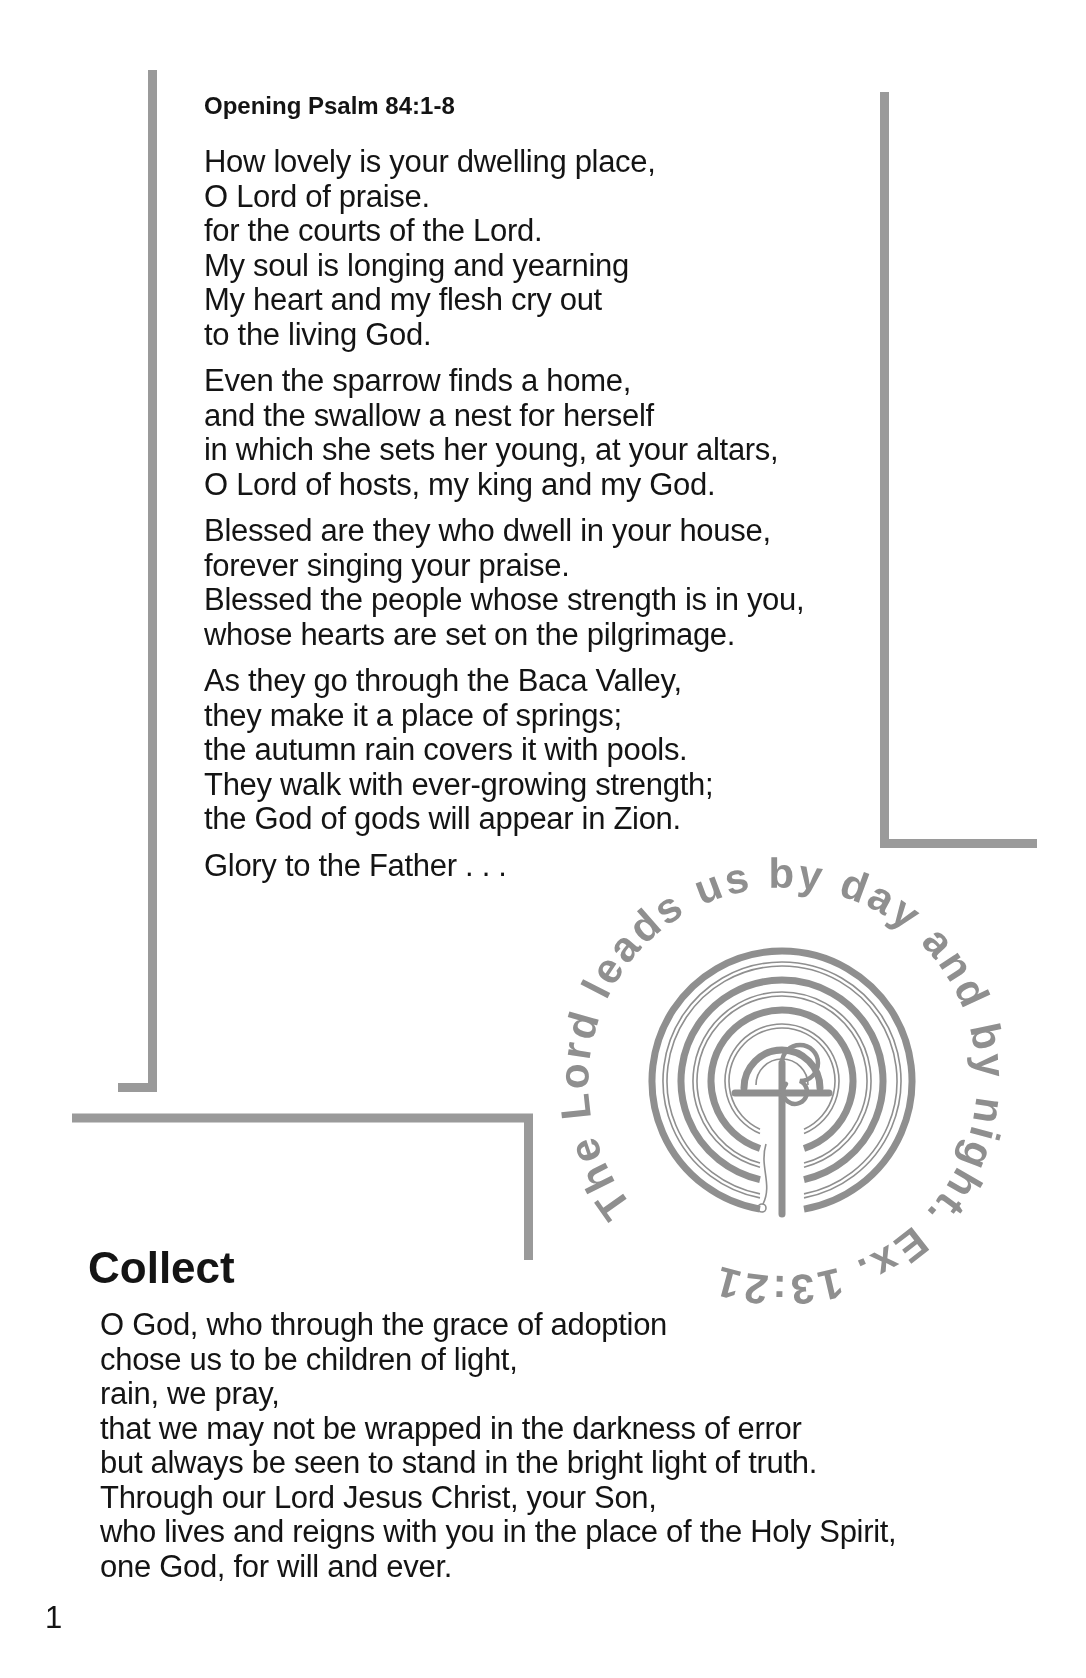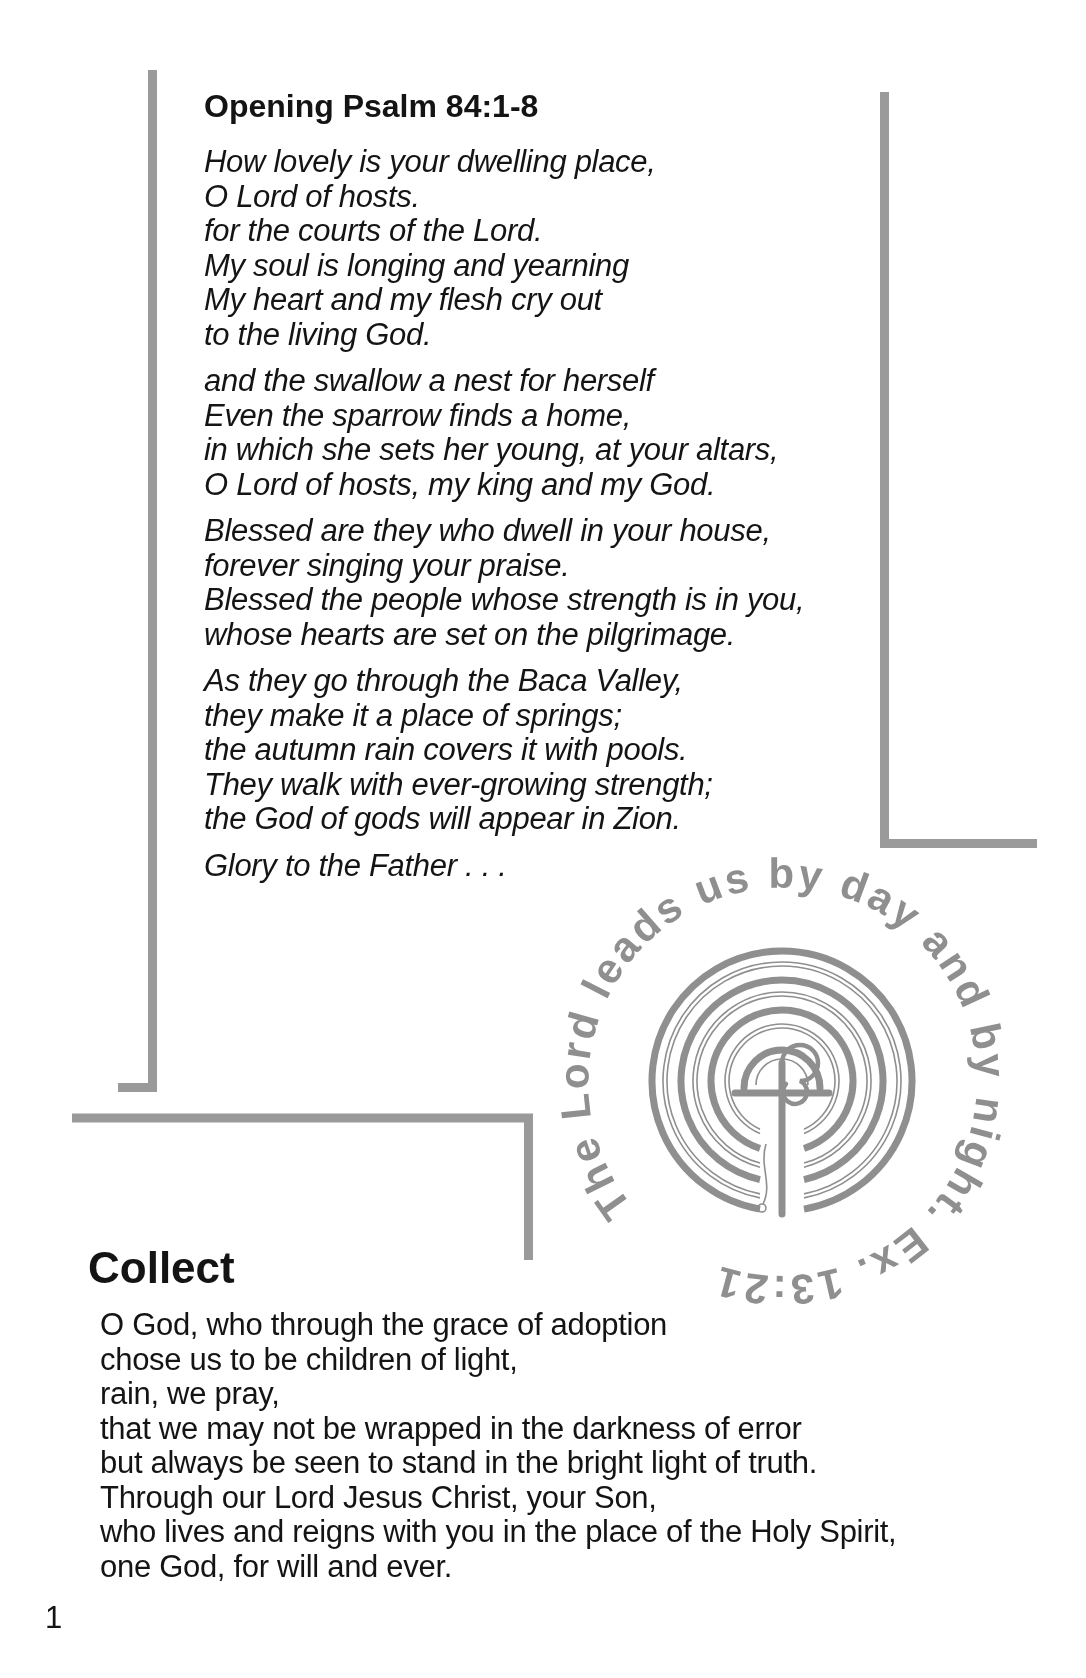--- a/index.html
+++ b/index.html
@@ -6,22 +6,22 @@
   .page{
     position:relative;
     width:1086px;height:1678px;
     background:#ffffff;
     font-family:"Liberation Sans",sans-serif;
     color:#141414;
     overflow:hidden;
   }
   .frames{position:absolute;left:0;top:0;width:1086px;height:1678px;}
   .psalm{position:absolute;left:204px;top:88px;width:680px;}
-  .psalm h1{font-size:32px;line-height:36px;font-weight:bold;margin:0 0 21px 0;}
-  .stanza{font-size:31px;line-height:34.5px;letter-spacing:-0.3px;margin:0 0 12px 0;font-style:italic;}
+  .psalm h1{font-size:24px;line-height:36px;font-weight:bold;margin:0 0 21px 0;}
+  .stanza{font-size:31px;line-height:34.5px;letter-spacing:-0.3px;margin:0 0 12px 0;}
   .stanza .line{display:block;}
   .collect{position:absolute;left:88px;top:1250px;width:920px;}
   .collect h2{font-size:44px;line-height:36px;font-weight:bold;margin:0 0 22px 0;}
   .collect .body{font-size:31px;line-height:34.5px;letter-spacing:-0.3px;margin:12px;}
   .collect .line{display:block;}
   .pagenum{position:absolute;left:45px;top:1601px;font-size:31px;line-height:34px;}
   .labyrinth-wrap{position:absolute;left:542px;top:841px;width:480px;height:480px;}
   .labyrinth-wrap svg{display:block;width:480px;height:480px;overflow:visible;}
 </style>
 </head>
@@ -65,30 +65,30 @@
         <textPath href="#tcirc">The Lord leads us by day and by night. Ex. 13:21</textPath>
       </text>
     </svg>
   </div>
 
   <section class="psalm">
     <h1>Opening Psalm 84:1-8</h1>
 
     <p class="stanza">
       <span class="line">How lovely is your dwelling place,</span>
-      <span class="line">O Lord of hosts.</span>
+      <span class="line">O Lord of praise.</span>
       <span class="line">for the courts of the Lord.</span>
       <span class="line">My soul is longing and yearning</span>
       <span class="line">My heart and my flesh cry out</span>
       <span class="line">to the living God.</span>
     </p>
 
     <p class="stanza">
+      <span class="line">Even the sparrow finds a home,</span>
       <span class="line">and the swallow a nest for herself</span>
-      <span class="line">Even the sparrow finds a home,</span>
       <span class="line">in which she sets her young, at your altars,</span>
       <span class="line">O Lord of hosts, my king and my God.</span>
     </p>
 
     <p class="stanza">
       <span class="line">Blessed are they who dwell in your house,</span>
       <span class="line">forever singing your praise.</span>
       <span class="line">Blessed the people whose strength is in you,</span>
       <span class="line">whose hearts are set on the pilgrimage.</span>
     </p>

